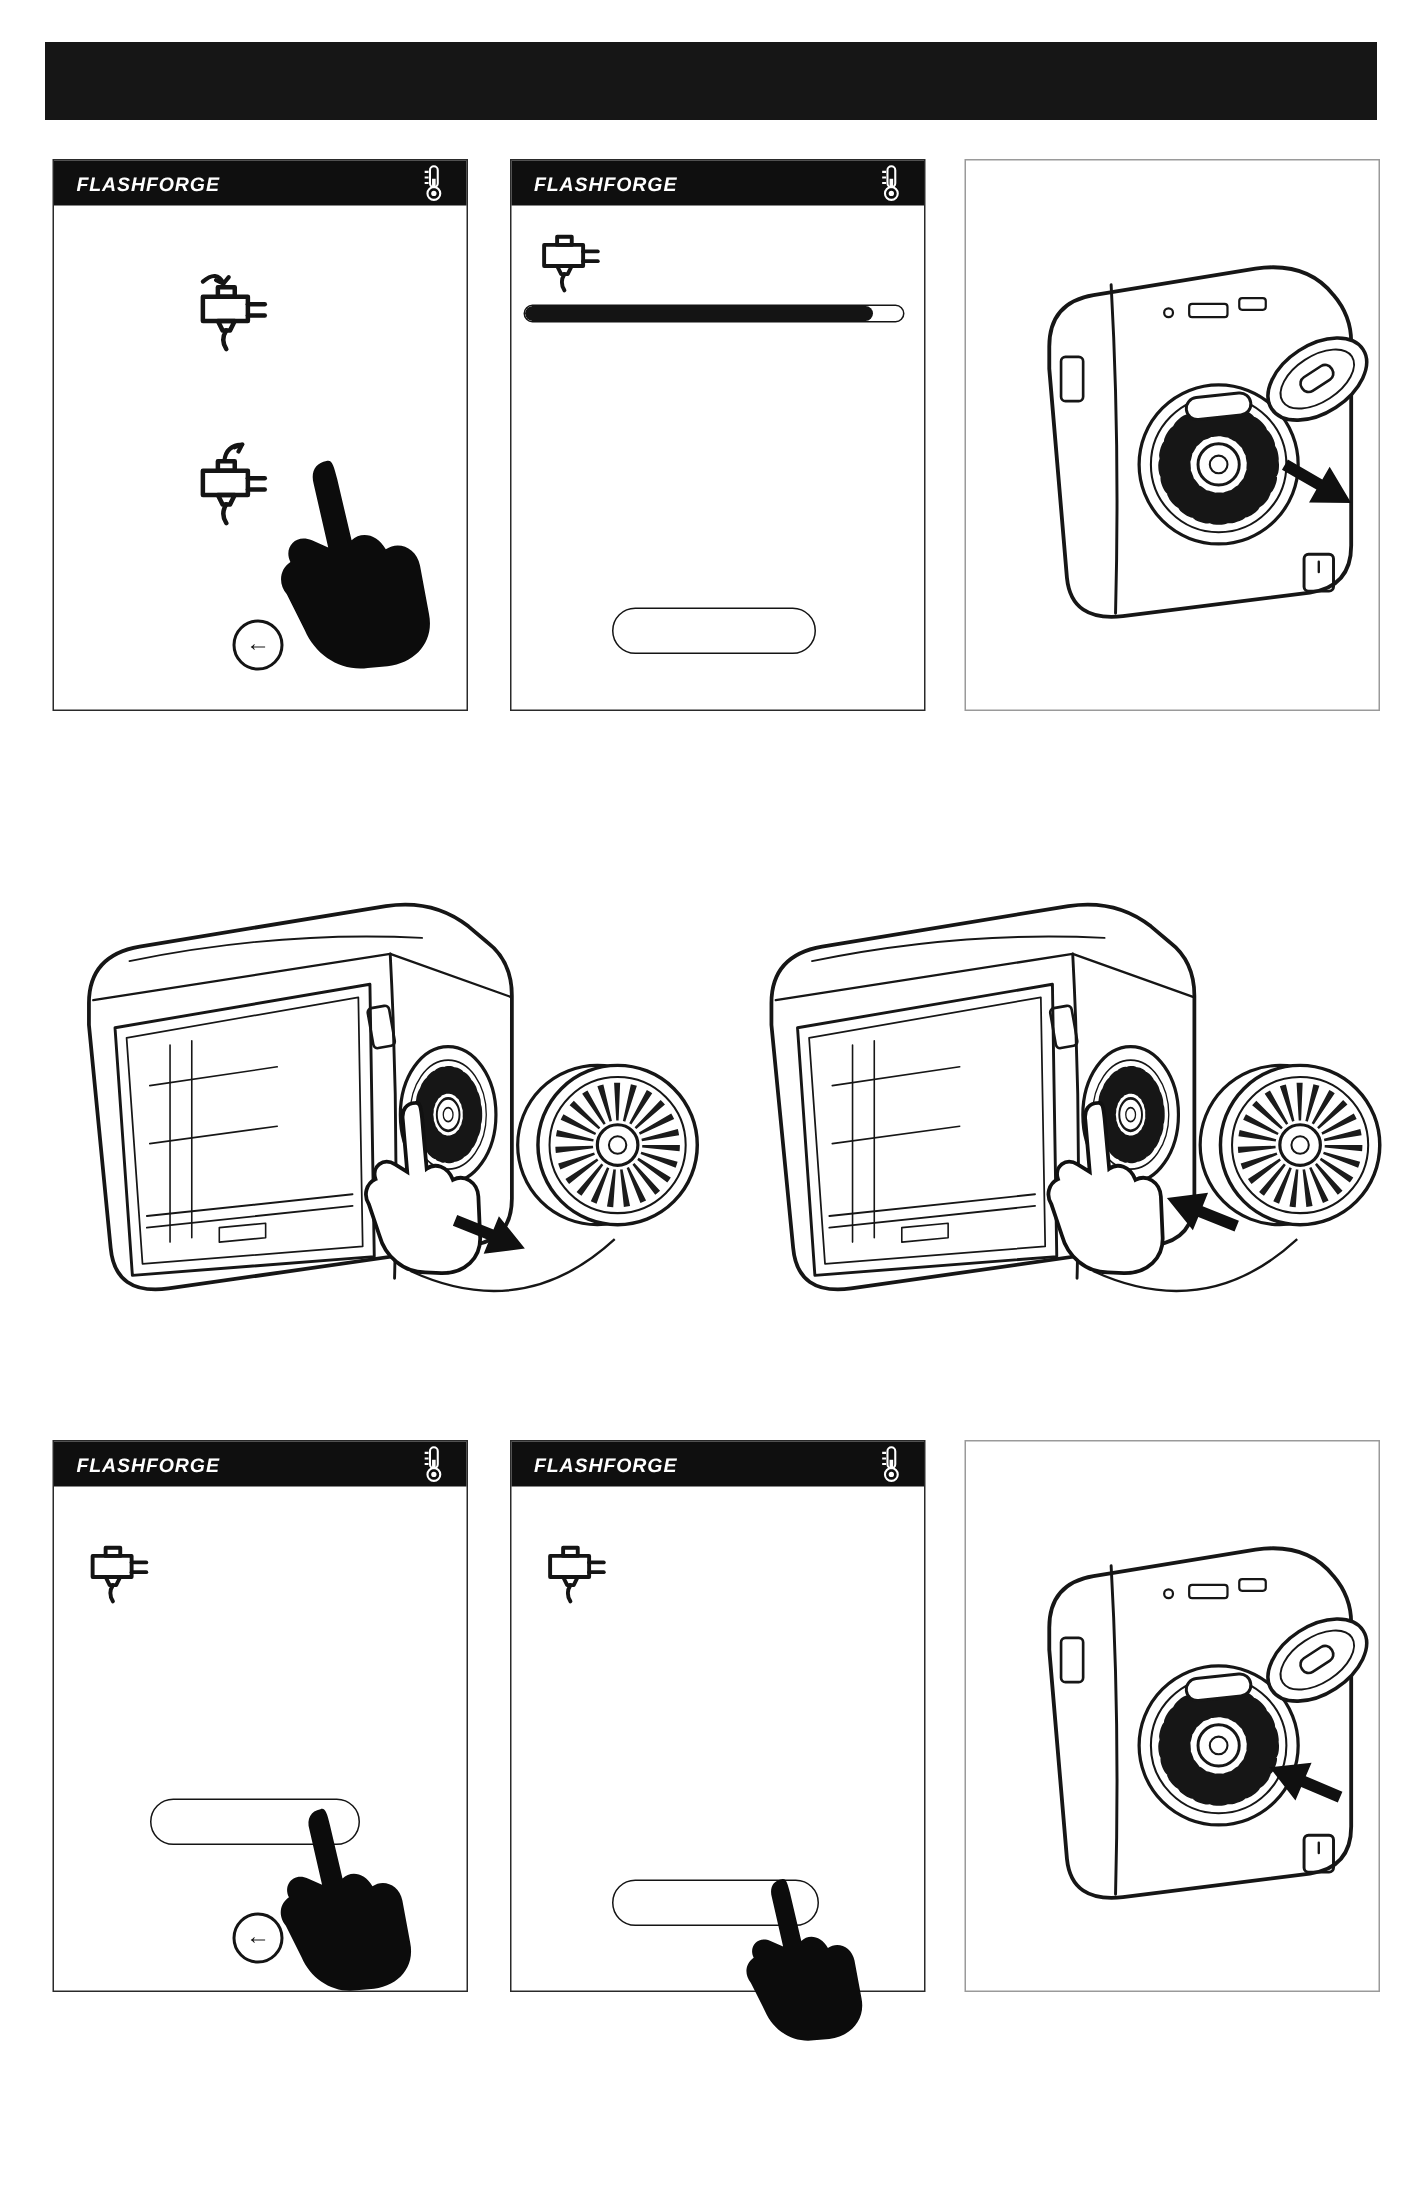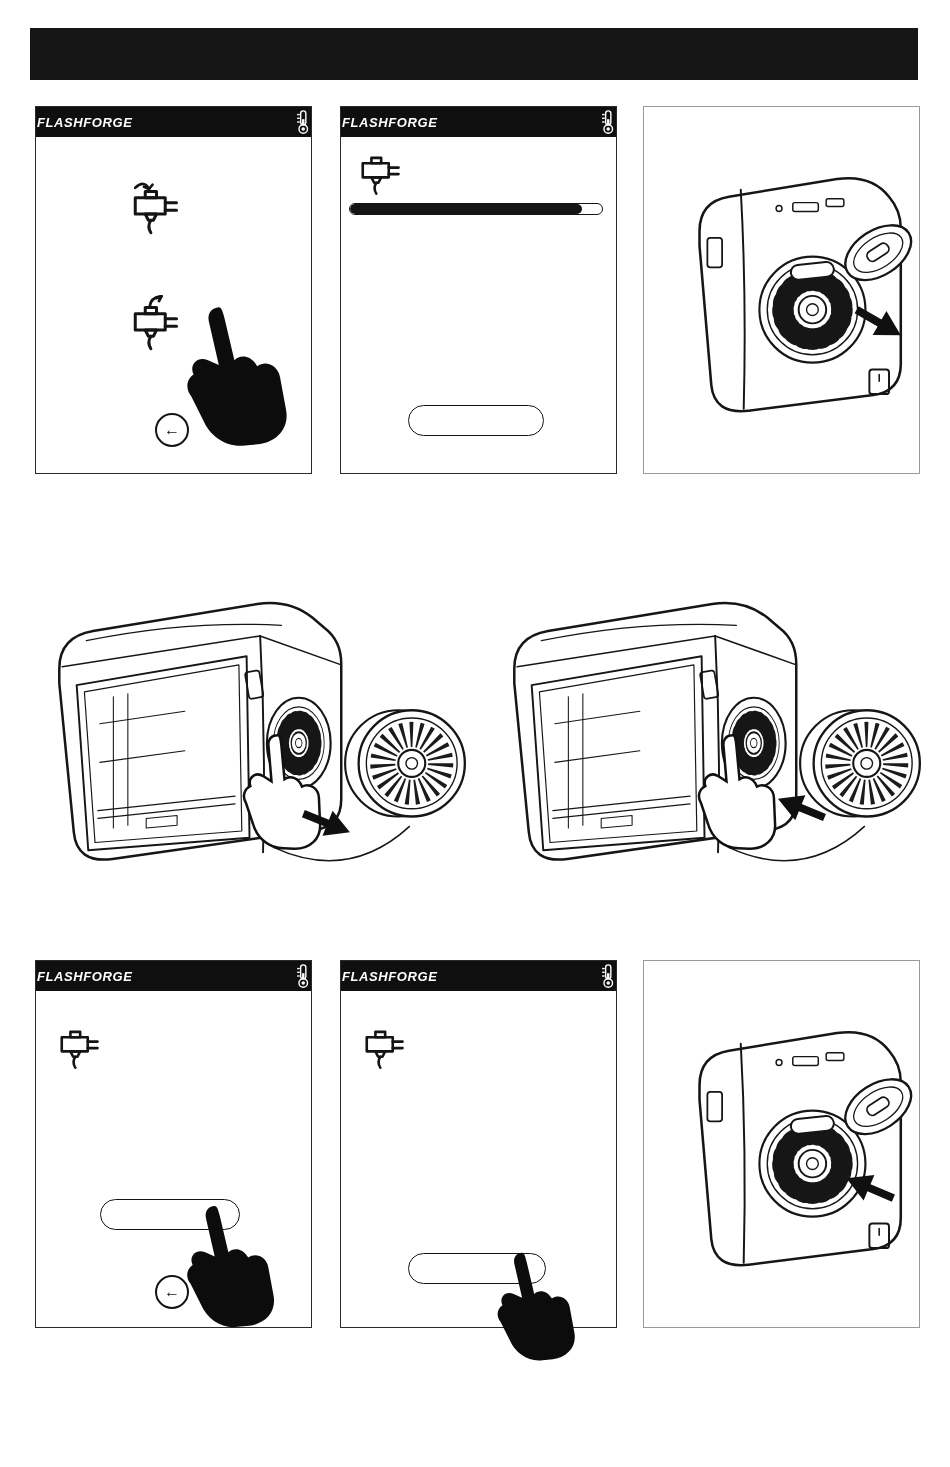--- a/index.html
+++ b/index.html
@@ -1,20 +1,20 @@
 <!DOCTYPE html>
 <html><head>
 <meta charset="utf-8">
 <style>
   *{box-sizing:border-box}
   body{margin:0;background:#ffffff}
   .page{position:relative;width:950px;height:1467px;background:#fff;font-family:"Liberation Sans",sans-serif;overflow:hidden}
   .banner{position:absolute;left:30px;top:28px;width:888px;height:52px;background:#161616;color:#fff;display:flex;align-items:center;padding:0 14px;font-size:15px;font-weight:bold}
   .screen{position:absolute;width:277px;height:368px;border:1.6px solid #2a2a2a;background:#fff}
-  .screen-header{height:30px;background:#0f0f0f;display:flex;align-items:center;justify-content:space-between;padding:0 1px}
+  .screen-header{height:30px;background:#0f0f0f;display:flex;align-items:center;justify-content:space-between;padding:0 15px}
   .brand{color:#fff;font-weight:700;font-style:italic;font-size:13px;letter-spacing:.6px}
   .thermo{width:15px;height:26px;flex:0 0 auto}
   .screen-body{position:relative;width:100%;height:336px}
   .opt-icon{position:absolute;width:60px;height:60px}
   .corner-icon{position:absolute;width:52px;height:52px}
   .hand{position:absolute}
   .back-btn{position:absolute;width:34px;height:34px;border:2.4px solid #141414;border-radius:50%;display:flex;align-items:center;justify-content:center;font-size:16px;font-weight:bold;color:#141414;background:#fff}
   .pill-btn{position:absolute;height:31px;border:1.6px solid #141414;border-radius:16px;background:#fff}
   .progress{position:absolute;height:12px;border:1.5px solid #141414;border-radius:7px;background:#fff;overflow:hidden}
   .progress-fill{height:100%;background:#141414;border-radius:6px;width:0}

